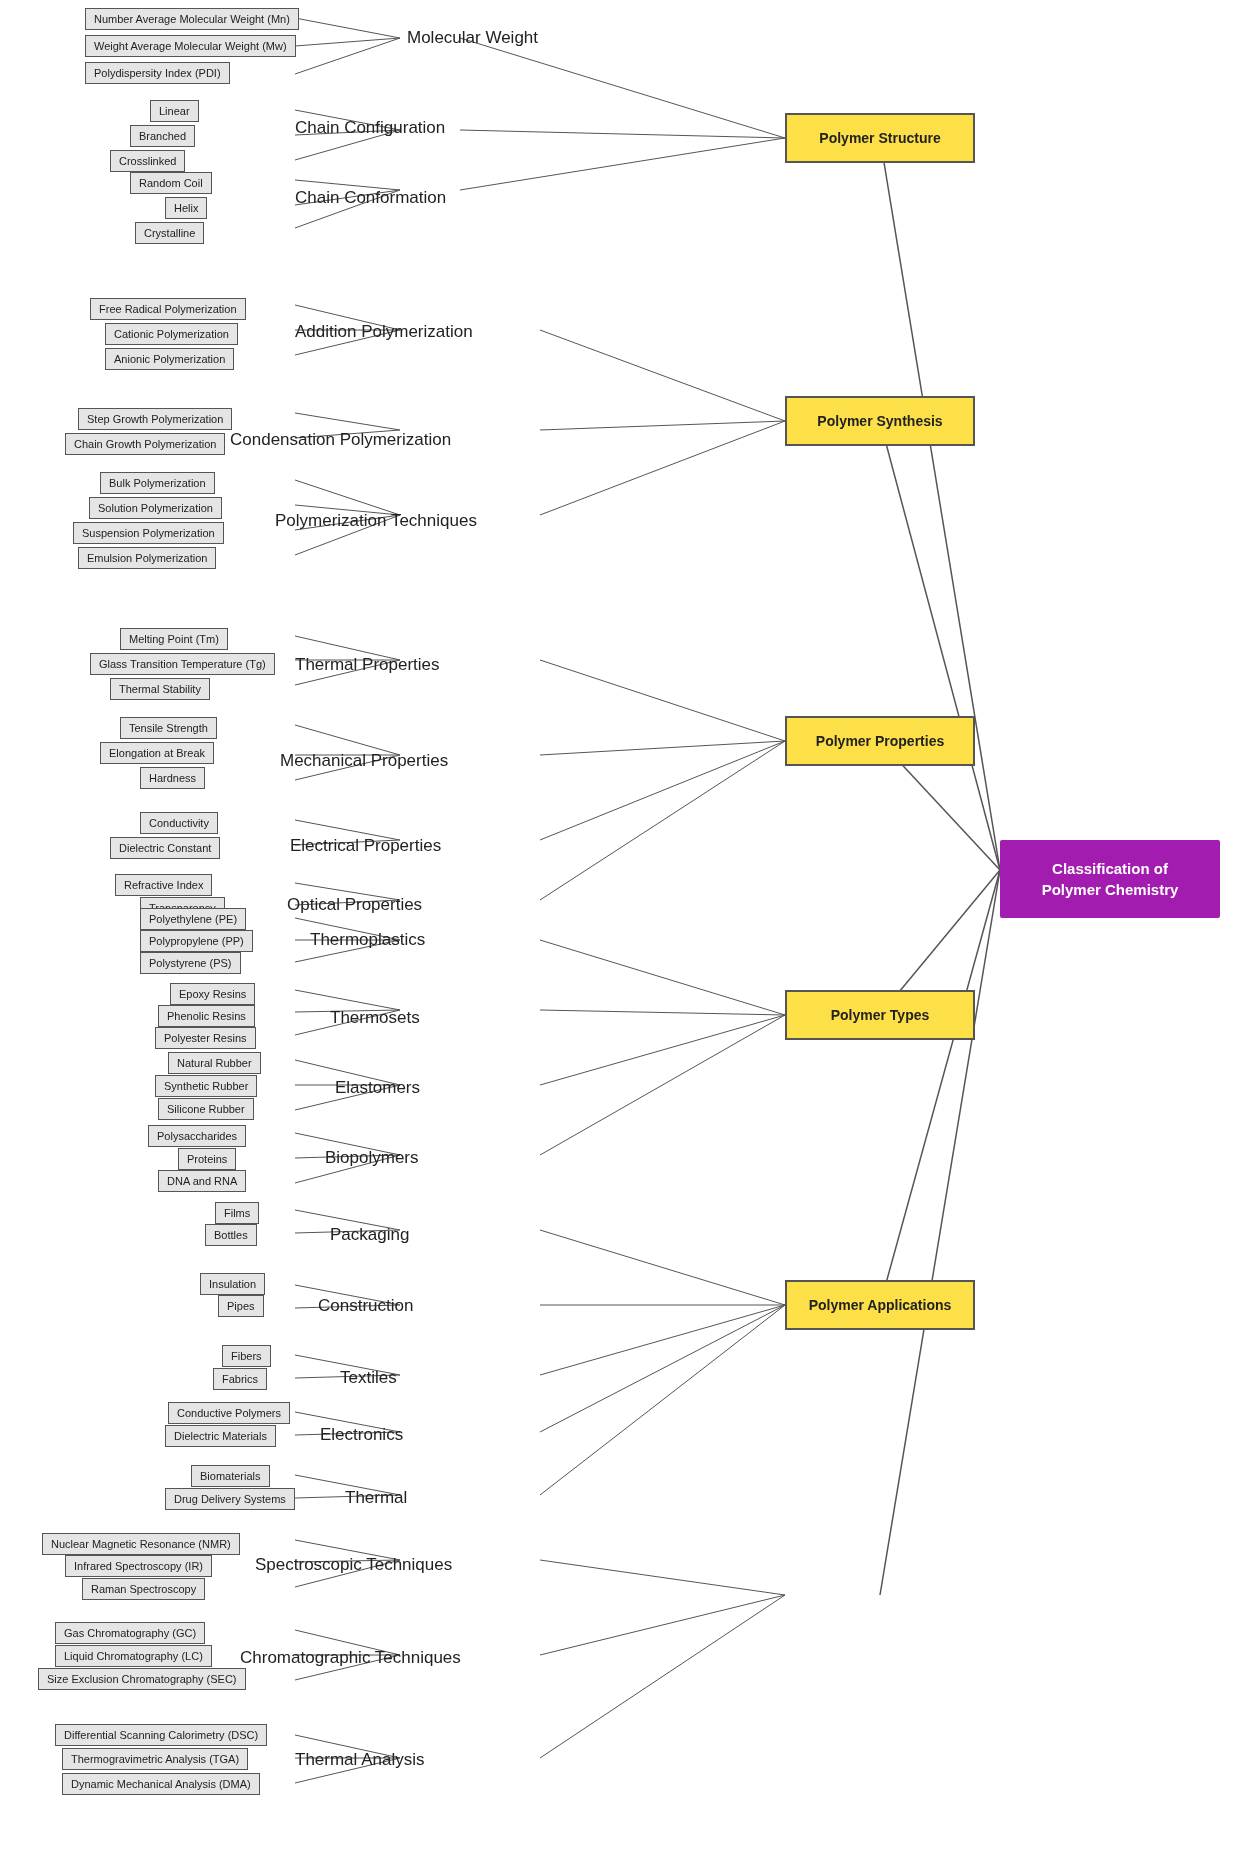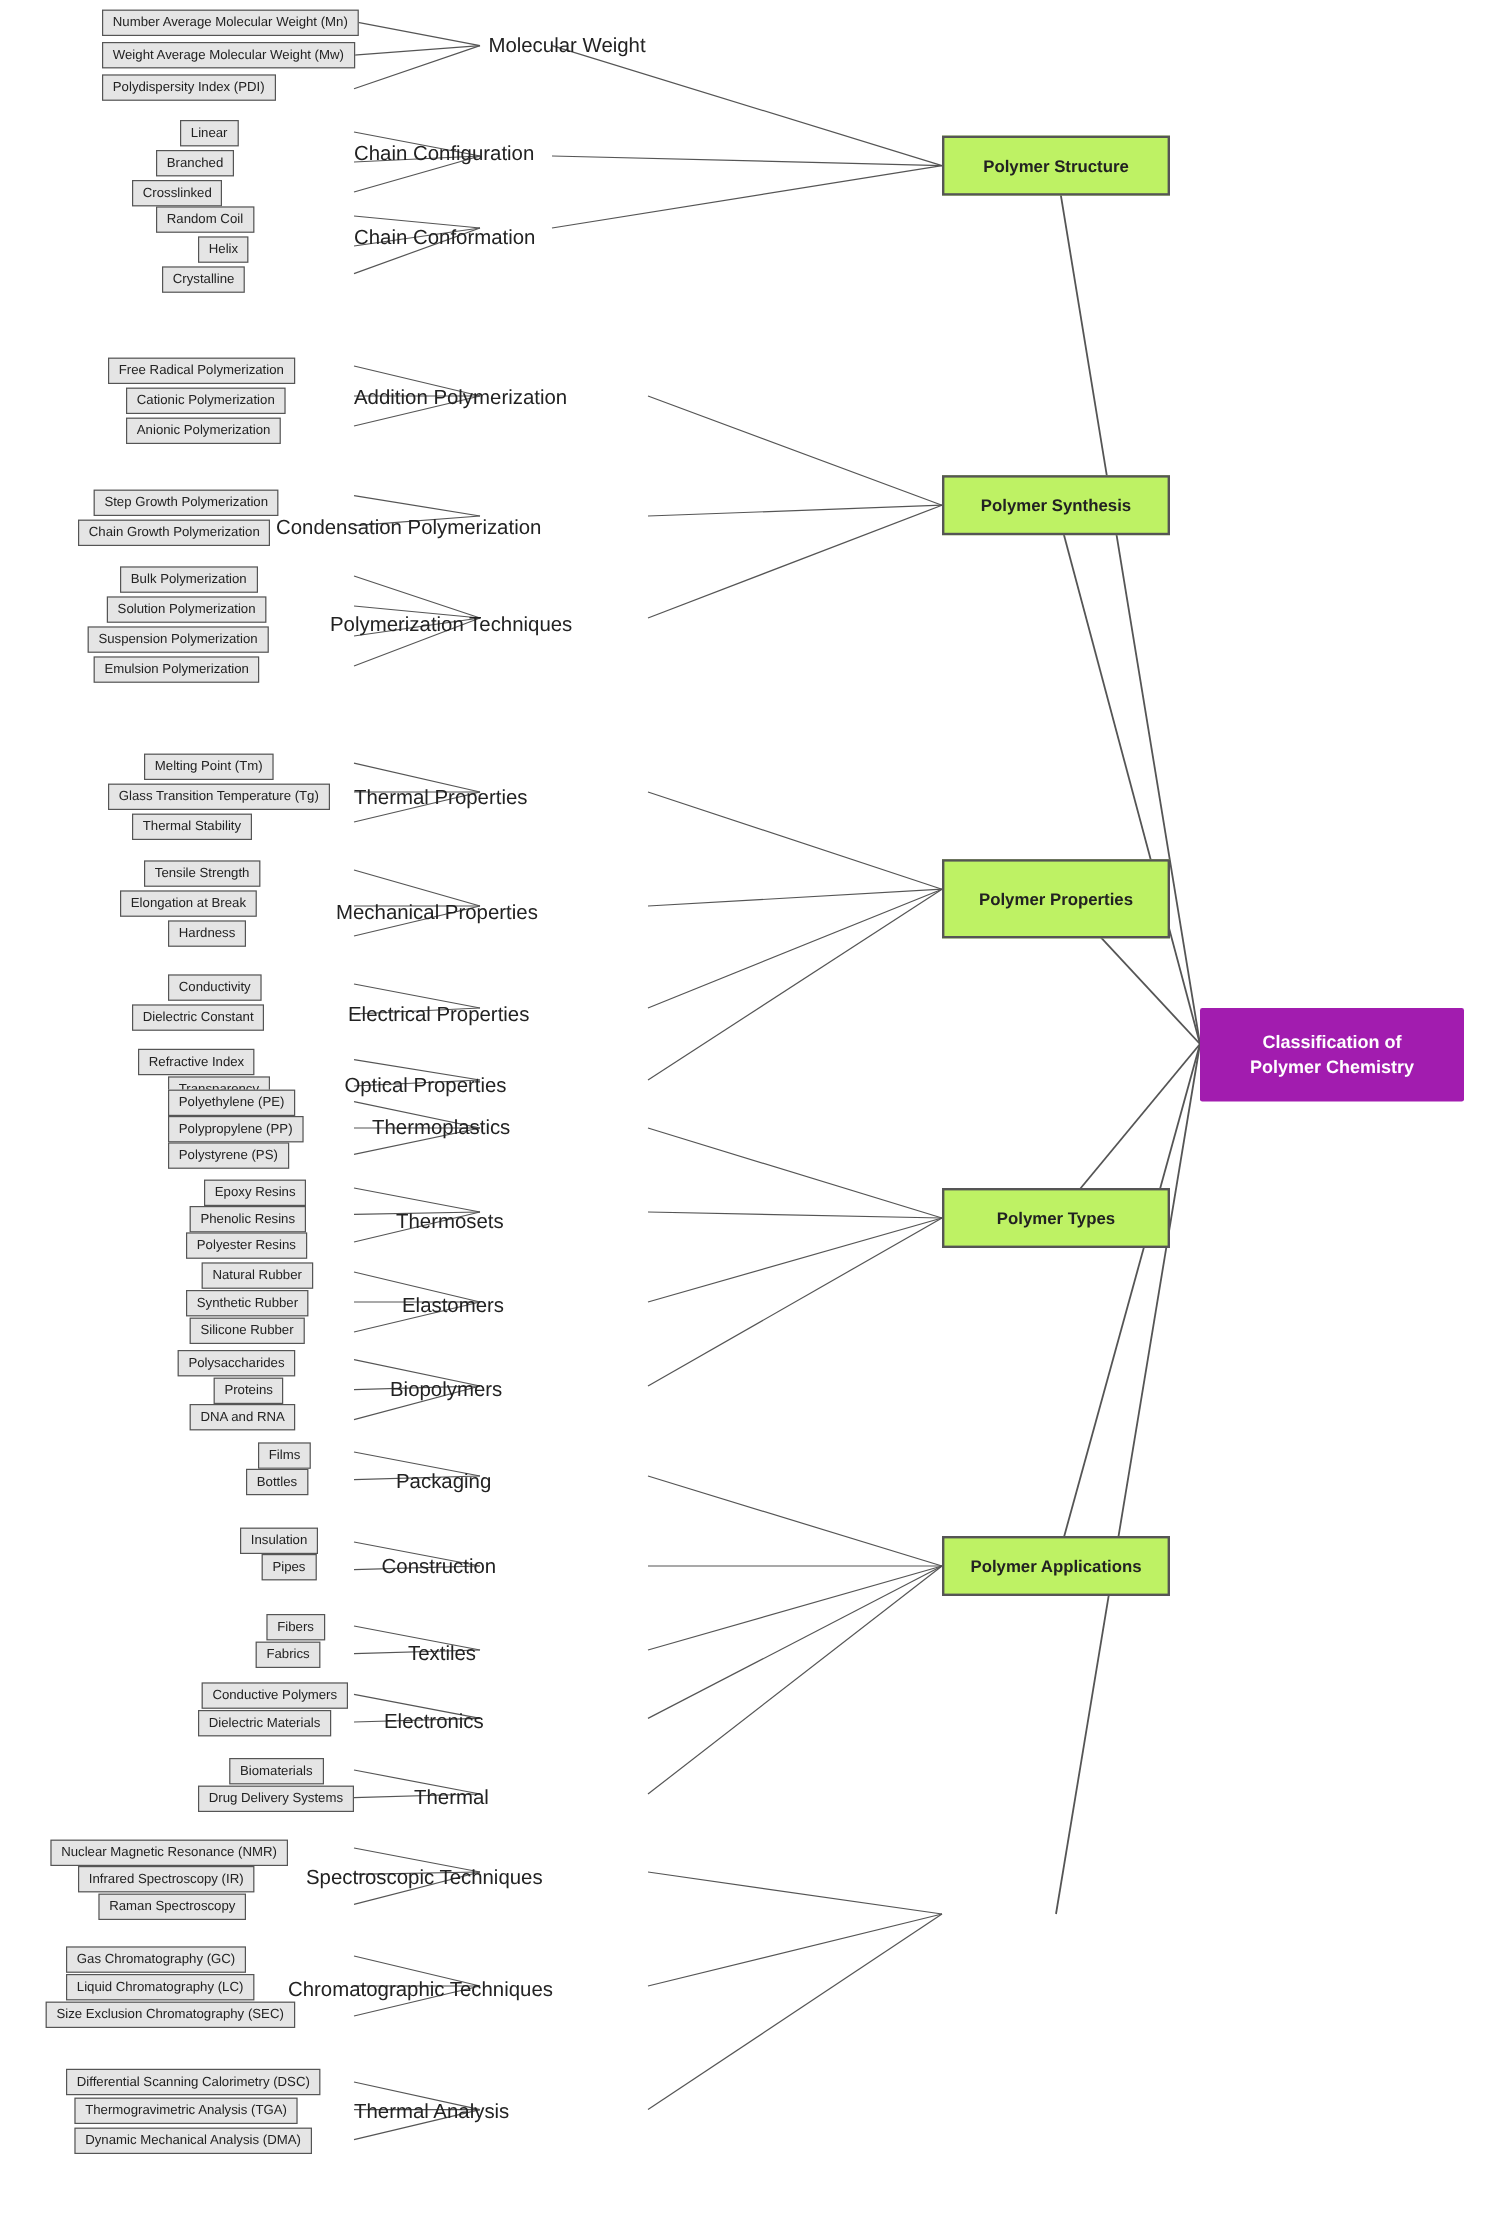--- a/index.html
+++ b/index.html
@@ -33,21 +33,21 @@
       border-radius: 2px;
       width: 220px;
       text-align: center;
       line-height: 1.4;
     }
 
     
     .section-box {
       position: absolute;
       border: 2px solid #555;
-      background: #bef264;
+      background: #fde047;
       padding: 10px 32px;
       font-size: 14px;
       font-weight: bold;
       text-align: center;
       white-space: nowrap;
     }
 
     
     .leaf-box {
       position: absolute;
@@ -208,21 +208,21 @@
   </div>
 
   <div class="section-box" style="left: 785px; top: 113px; width: 190px; height: 50px; display:flex; align-items:center; justify-content:center;">
     <span>Polymer Structure</span>
   </div>
 
   <div class="section-box" style="left: 785px; top: 396px; width: 190px; height: 50px; display:flex; align-items:center; justify-content:center;">
     <span>Polymer Synthesis</span>
   </div>
 
-  <div class="section-box" style="left: 785px; top: 716px; width: 190px; height: 66px; display:flex; align-items:center; justify-content:center;">
+  <div class="section-box" style="left: 785px; top: 716px; width: 190px; height: 50px; display:flex; align-items:center; justify-content:center;">
     <span>Polymer Properties</span>
   </div>
 
   <div class="section-box" style="left: 785px; top: 990px; width: 190px; height: 50px; display:flex; align-items:center; justify-content:center;">
     <span>Polymer Types</span>
   </div>
 
   <div class="section-box" style="left: 785px; top: 1280px; width: 190px; height: 50px; display:flex; align-items:center; justify-content:center;">
     <span>Polymer Applications</span>
   </div>

